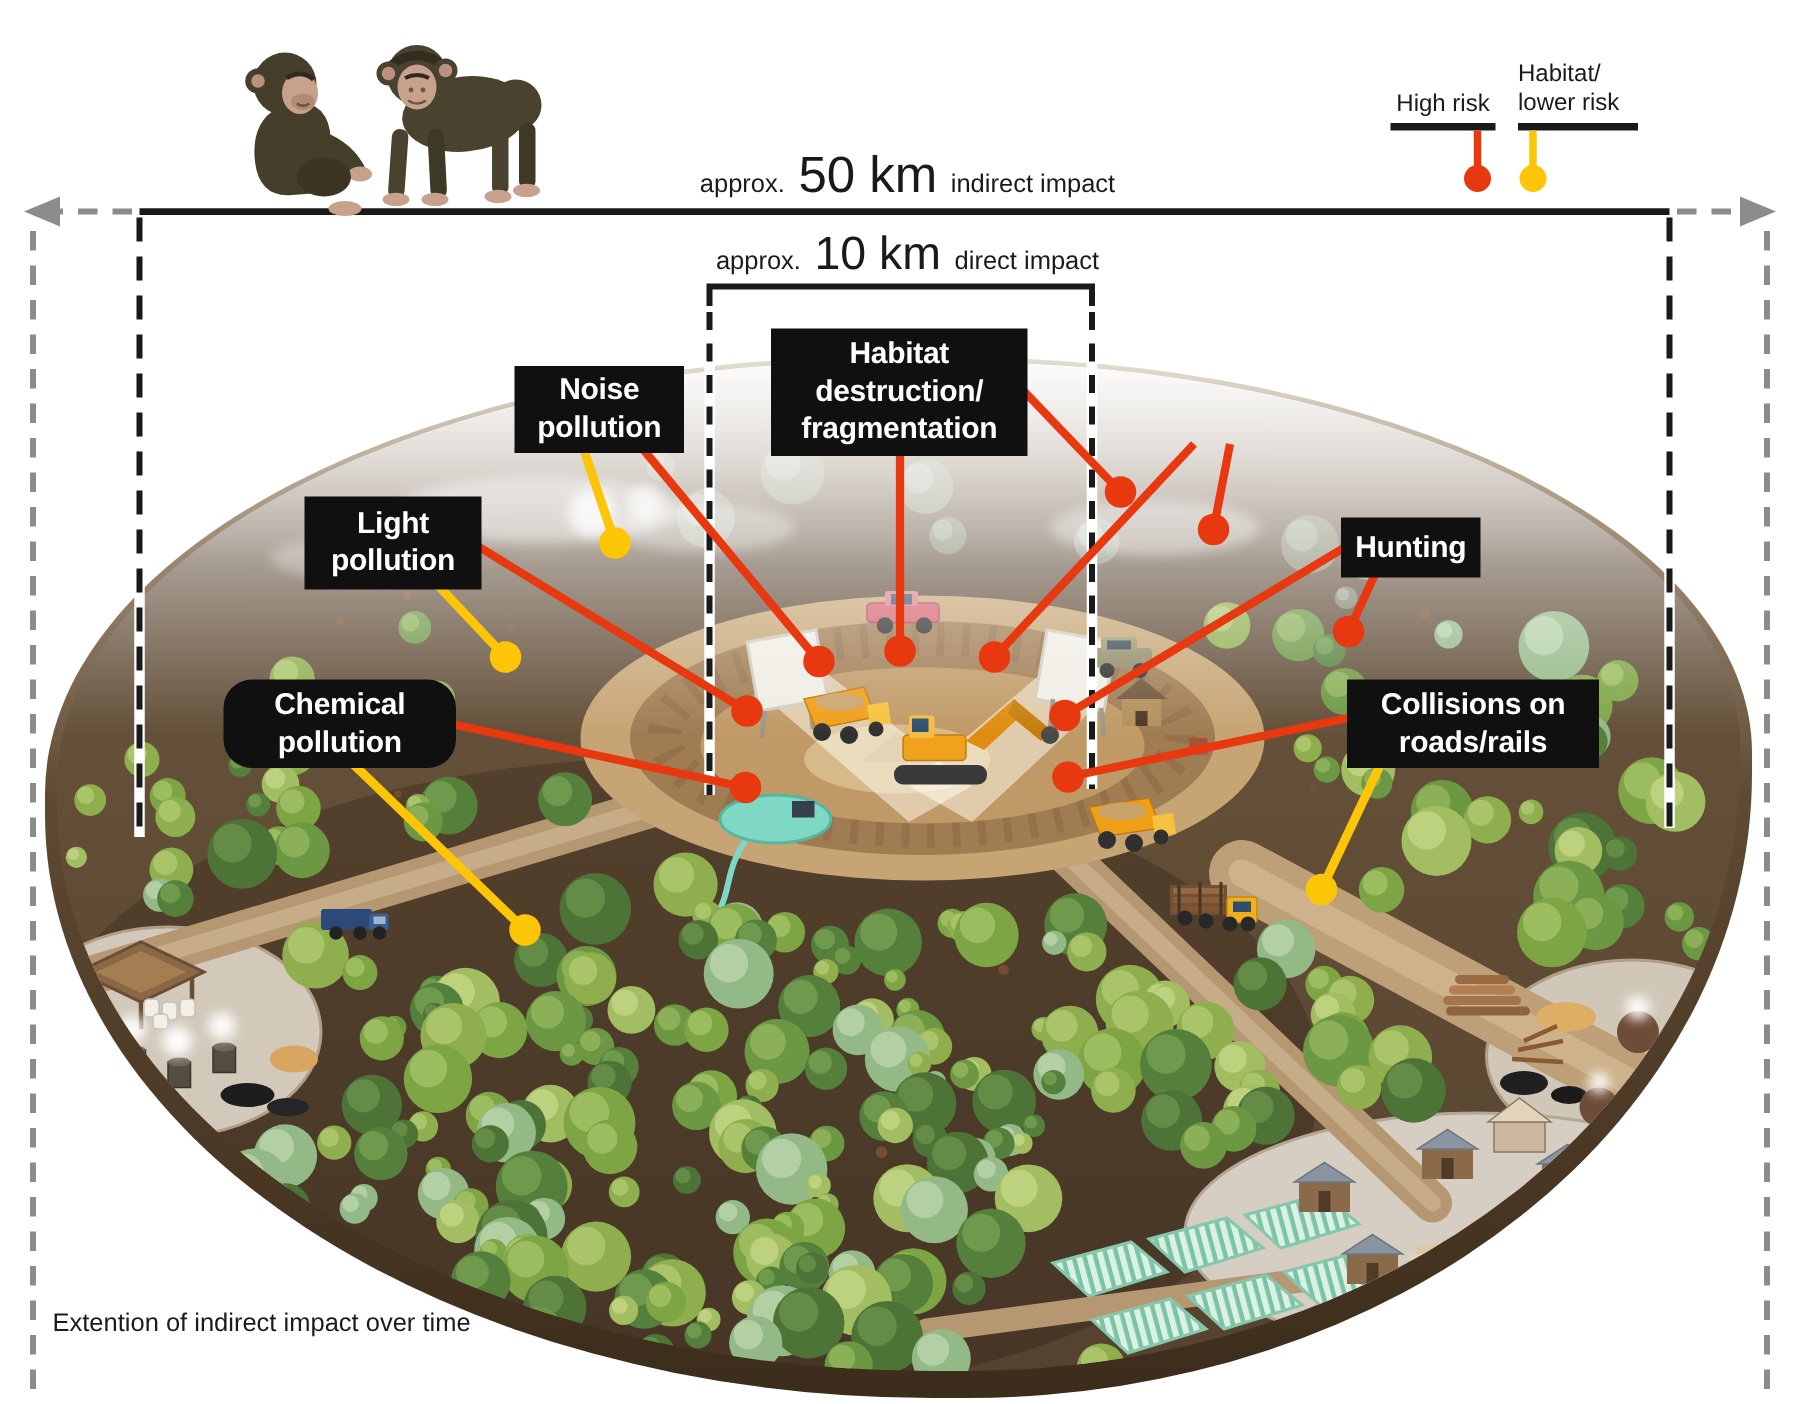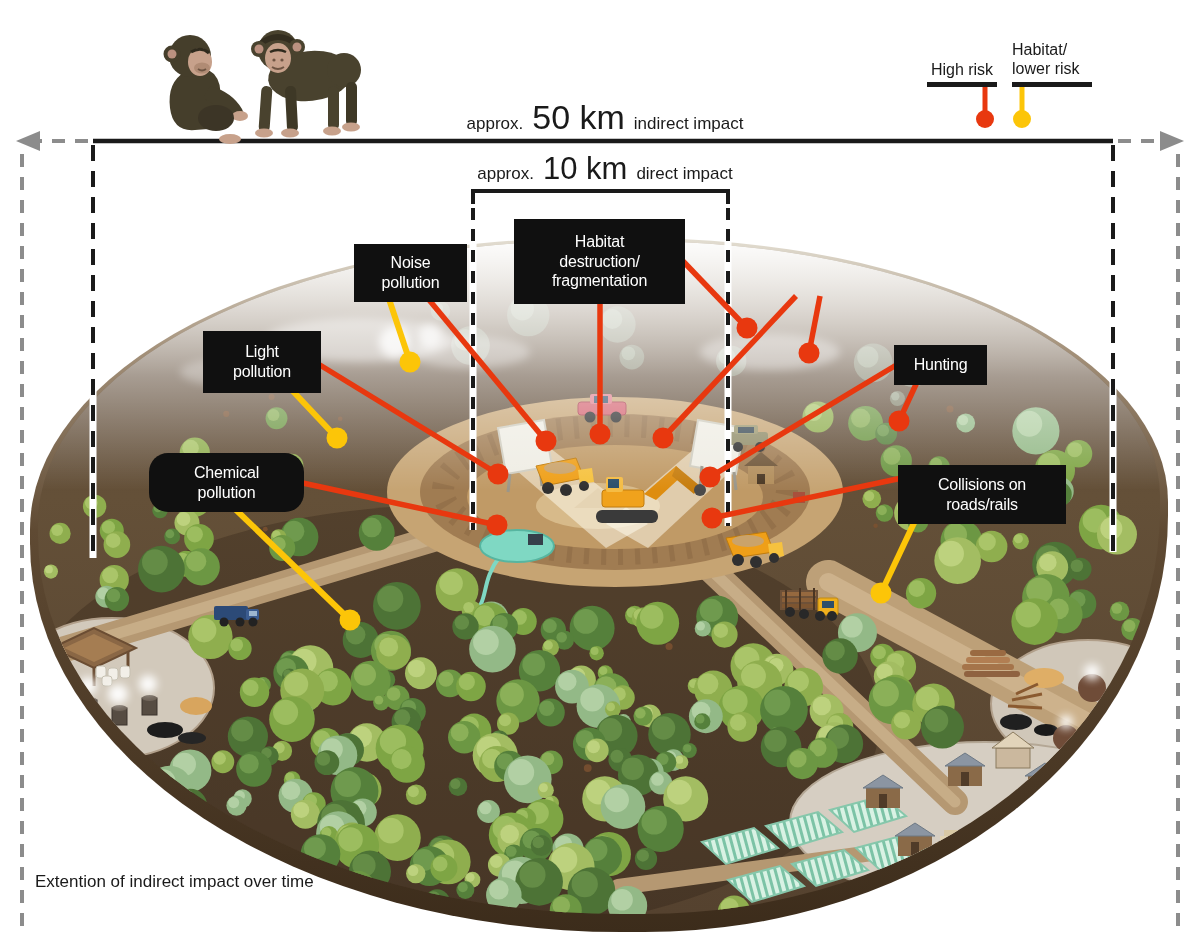--- a/index.html
+++ b/index.html
@@ -12,22 +12,22 @@
           background:linear-gradient(180deg,#e3ded2 0%,#a4917a 16%,#5f4a33 42%,#3c2c1b 100%);}
   .island-surface{position:absolute;left:8px;top:3px;right:8px;bottom:18px;overflow:hidden;
           border-radius:49% 47% 46% 52% / 42% 38% 60% 56%;
           background:linear-gradient(180deg,#b6a994 0%,#83705607 20%,#645038 38%,#55422f 100%),#5d4936;}
   .island-layer{position:absolute;left:-38px;top:-241px;width:1200px;height:936px;}
 
   
   #annotation{position:absolute;left:0;top:0;z-index:50;}
   #chimps{position:absolute;left:140px;top:2px;z-index:55;}
 
-  .impact-label{position:absolute;z-index:60;background:#101010;color:#fff;font-weight:normal;
-    font-size:16px;line-height:1.24;letter-spacing:-0.2px;display:flex;flex-direction:column;
+  .impact-label{position:absolute;z-index:60;background:#101010;color:#fff;font-weight:bold;
+    font-size:20px;line-height:1.24;letter-spacing:-0.2px;display:flex;flex-direction:column;
     align-items:center;justify-content:center;text-align:center;box-sizing:border-box;padding:4px 6px;}
 
   .scale-text{position:absolute;z-index:60;display:flex;align-items:baseline;justify-content:center;
     gap:9px;color:#1a1a1a;white-space:nowrap;}
   .scale-text .small{font-size:17px;}
   .scale-text .big{font-weight:normal;}
   #scale50 .big{font-size:34px;}
   #scale10 .big{font-size:31px;}
 
   .legend-label{position:absolute;z-index:60;font-size:16px;color:#1a1a1a;line-height:1.2;}
@@ -957,39 +957,39 @@
   </div>
 
   <div class="legend-label" style="left:925px;top:60px;width:74px;text-align:center;">
     <span>High risk</span>
   </div>
   <div class="legend-label" style="left:1012px;top:40px;width:90px;">
     <div>Habitat/</div>
     <div>lower risk</div>
   </div>
 
-  <div class="impact-label" style="left:343px;top:244px;width:113px;height:58px;margin-left:11px;">
+  <div class="impact-label" style="left:343px;top:244px;width:113px;height:58px;">
     <span>Noise</span>
       <span>pollution</span>
   </div>
   <div class="impact-label" style="left:203px;top:331px;width:118px;height:62px;">
     <span>Light</span>
       <span>pollution</span>
   </div>
   <div class="impact-label" style="left:149px;top:453px;width:155px;height:59px;border-radius:19px;">
     <span>Chemical</span>
       <span>pollution</span>
   </div>
   <div class="impact-label" style="left:514px;top:219px;width:171px;height:85px;">
     <span>Habitat</span>
       <span>destruction/</span>
       <span>fragmentation</span>
   </div>
   <div class="impact-label" style="left:894px;top:345px;width:93px;height:40px;">
     <span>Hunting</span>
   </div>
-  <div class="impact-label" style="left:898px;top:453px;width:168px;height:59px;margin-top:12px;">
+  <div class="impact-label" style="left:898px;top:453px;width:168px;height:59px;">
     <span>Collisions on</span>
       <span>roads/rails</span>
   </div>
 
   <div class="footnote">Extention of indirect impact over time</div>
 </div>
 
 </body></html>

